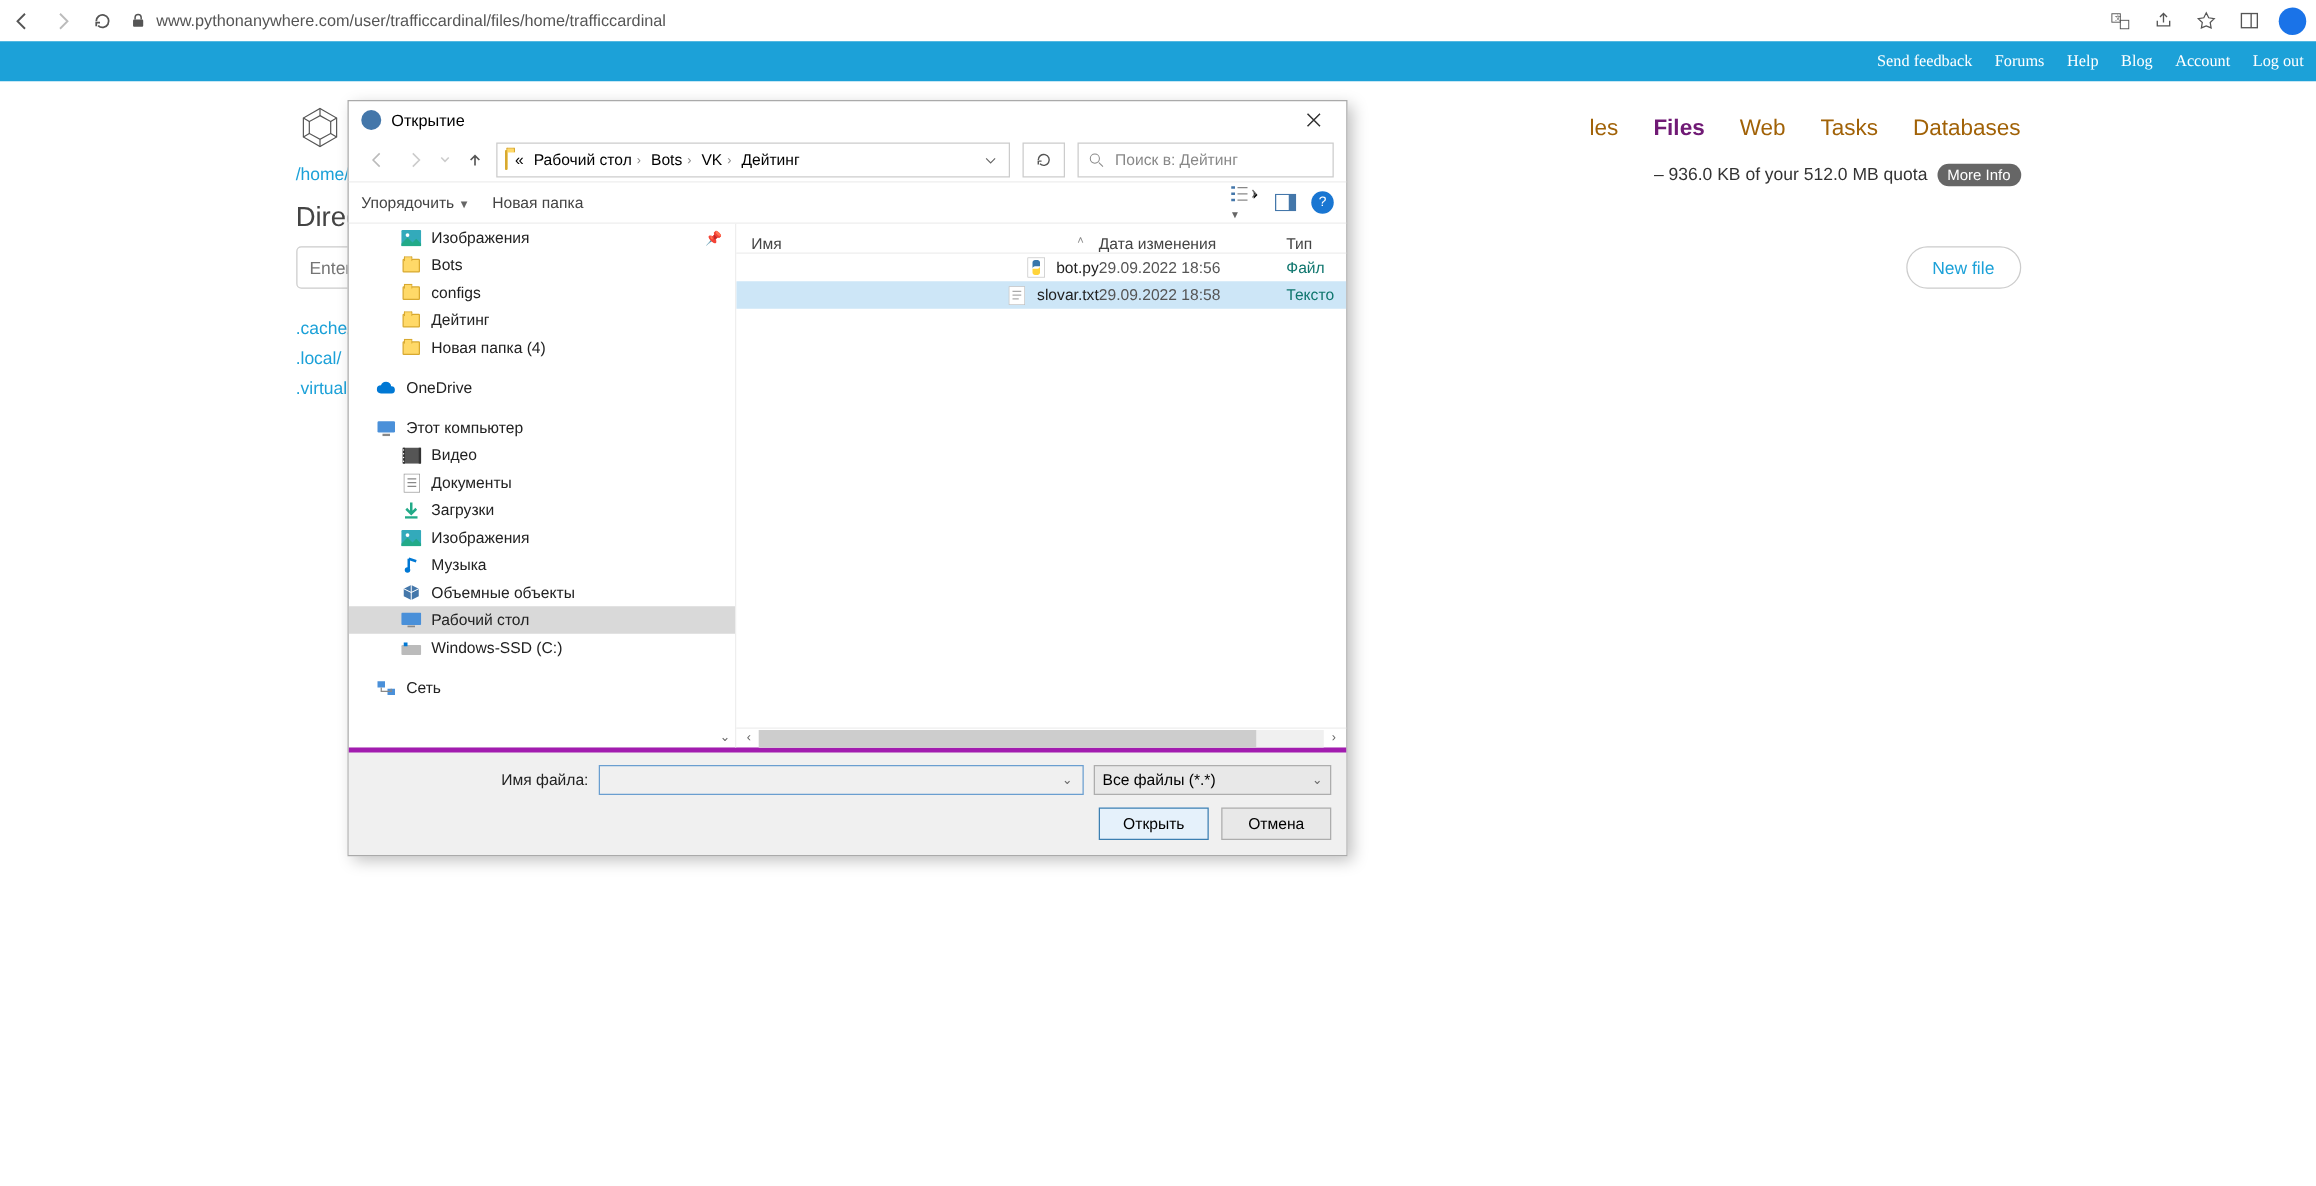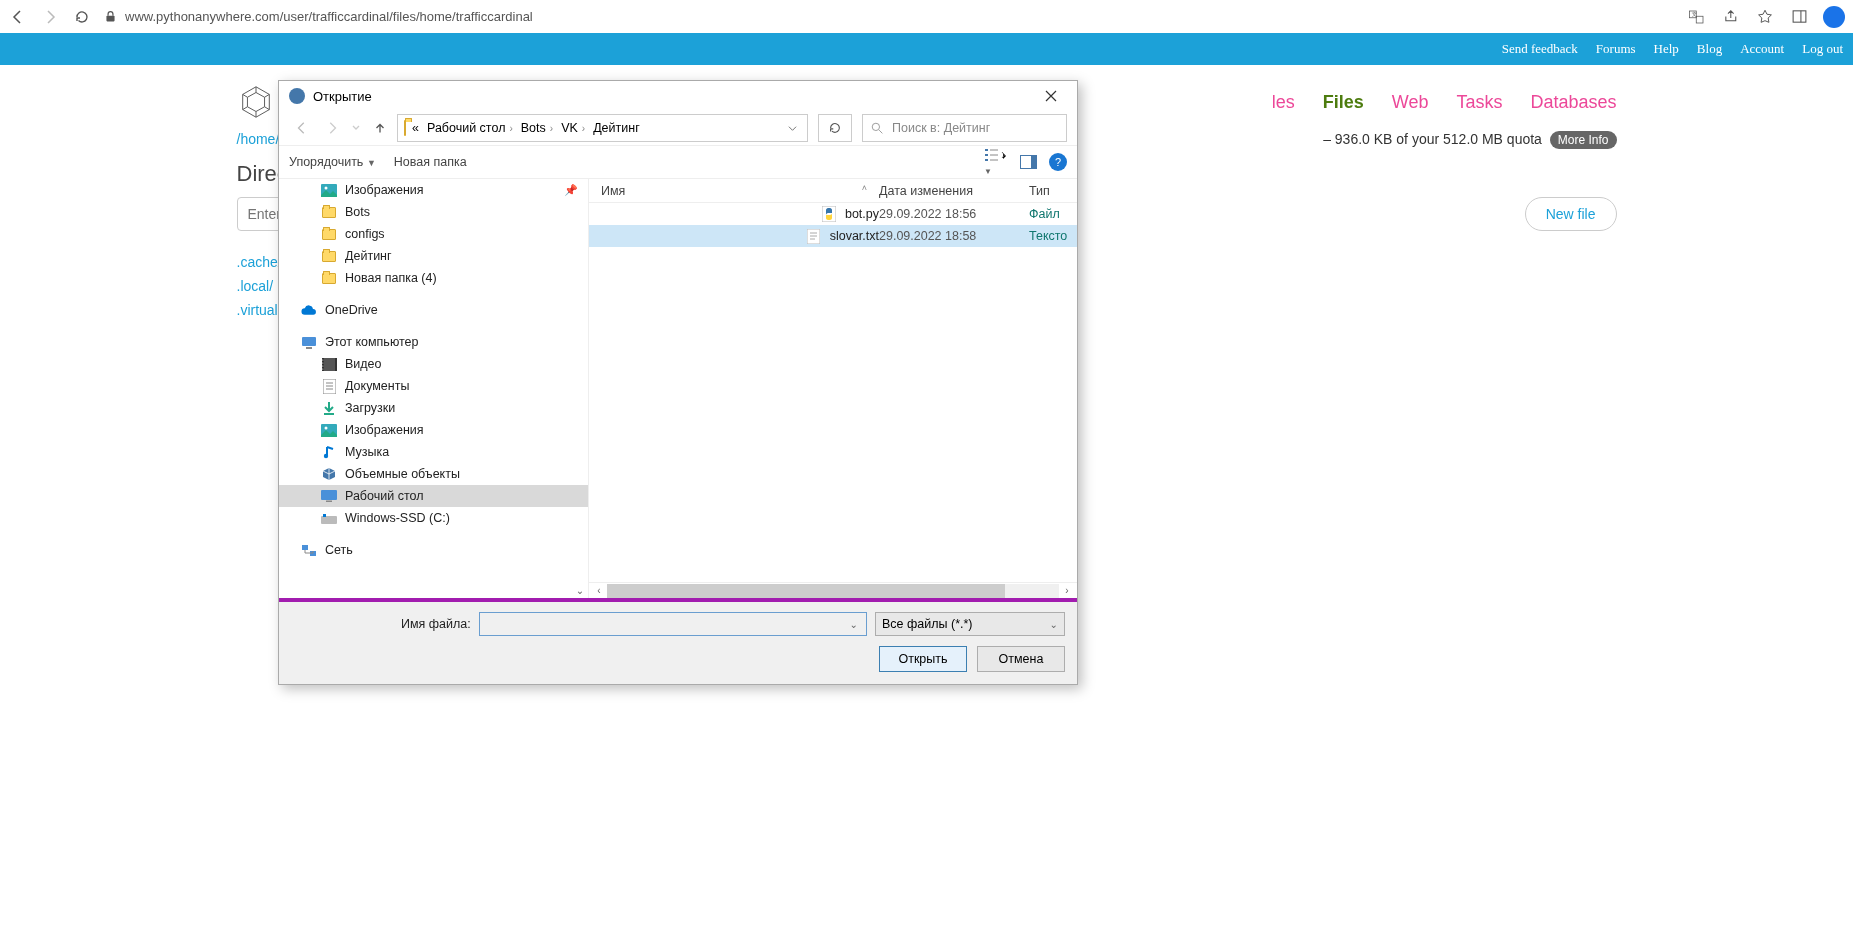--- a/index.html
+++ b/index.html
@@ -17,22 +17,22 @@
 
 
 .pa-top { height: 32px; background: #1ca1d8; display: flex; justify-content: flex-end; align-items: center; padding-right: 10px; gap: 18px; }
 .pa-top a { color: #fff; font-size: 13px; text-decoration: none; font-family: Liberation Serif, serif; }
 
 
 .pa-header { display:flex; align-items:center; padding: 18px 0 8px 0; max-width: 1380px; margin: 0 auto; }
 .pa-logo { display:flex; align-items:center; gap:8px; }
 .pa-logo-icon { width:38px; height:38px; }
 .pa-tabs { margin-left:auto; display:flex; gap:28px; font-size:18px; }
-.pa-tabs .tab { color:#ec4899; cursor:pointer; }
-.pa-tabs .tab.active { color:#4d7c0f; font-weight:600; }
+.pa-tabs .tab { color:#a16207; cursor:pointer; }
+.pa-tabs .tab.active { color:#701a75; font-weight:600; }
 
 
 .pa-sub { max-width:1380px; margin: 2px auto 0; display:flex; align-items:center; font-size:14px; }
 .pa-sub .crumb { color:#1ca1d8; }
 .pa-sub .quota { margin-left:auto; color:#333; }
 .pa-sub .badge { background:#666; color:#fff; padding:2px 8px; border-radius:10px; font-size:12px; margin-left:4px; }
 
 
 .pa-section { max-width:1380px; margin: 14px auto 0; font-size:22px; color:#444; }
 .pa-filerow { max-width:1380px; margin: 10px auto 0; display:flex; gap:10px; }
@@ -66,21 +66,21 @@
 .tree-item { display:flex; align-items:center; gap:8px; padding:3px 10px 3px 32px; font-size:12.5px; color:#222; }
 .tree-item.l1 { padding-left:22px; }
 .tree-item.l2 { padding-left:42px; }
 .tree-item.sel { background:#d9d9d9; }
 .tree-item .ico { width:16px; height:16px; display:flex; align-items:center; justify-content:center; }
 .tree-item .pin { margin-left:auto; color:#888; font-size:11px; }
 .tree-scroll { position:absolute; right:0; top:0; bottom:0; width:16px; display:flex; align-items:flex-end; justify-content:center; }
 .tree-scroll .chev { color:#666; font-size:10px; padding-bottom:2px;}
 
 .dlg-files { flex:1; display:flex; flex-direction:column; min-width:0; }
-.file-head { height:24px; border-bottom:1px solid #eee; display:flex; font-size:12.5px; color:#444; align-items:center; }
+.file-head { height:24px; border-bottom:1px solid #eee; display:flex; font-size:12.5px; color:#444; align-items:flex-end; }
 .fh-name { flex:1; padding-left:12px; display:flex; align-items:center; gap:8px;}
 .fh-name .sort { font-size:9px; color:#888; margin-left:auto; margin-right:12px; position:relative; top:-3px;}
 .fh-date { width:150px; }
 .fh-type { width:48px; }
 .file-rows { flex:1; position:relative; overflow:hidden;}
 .file-row { height:22px; display:flex; align-items:center; font-size:12.5px; color:#222; }
 .file-row.sel { background:#cde6f7; }
 .fr-name { flex:1; display:flex; align-items:center; gap:8px; padding-left:12px;justify-content:flex-end; }
 .fr-date { width:150px; color:#555; }
 .fr-type { width:48px; color:#0f766e; overflow:hidden; white-space:nowrap;}

